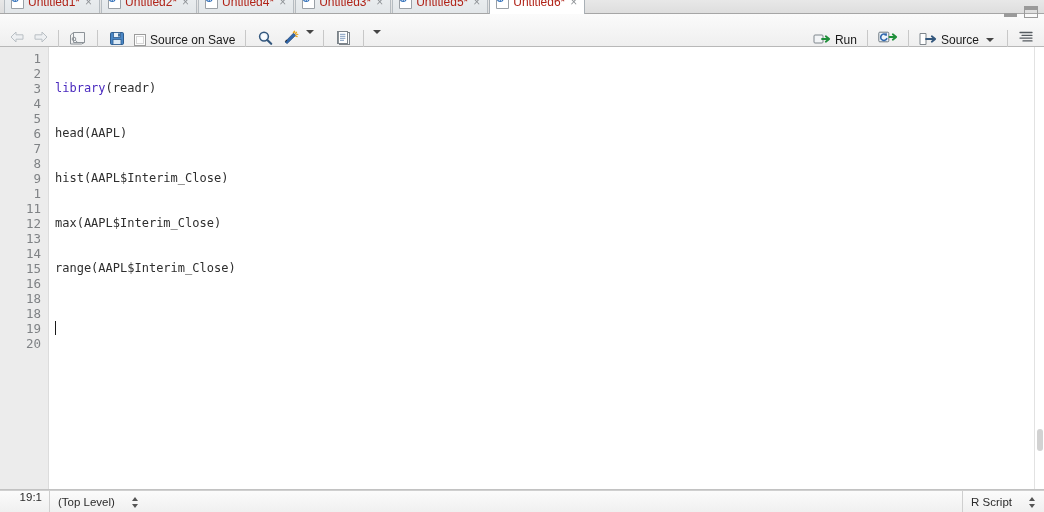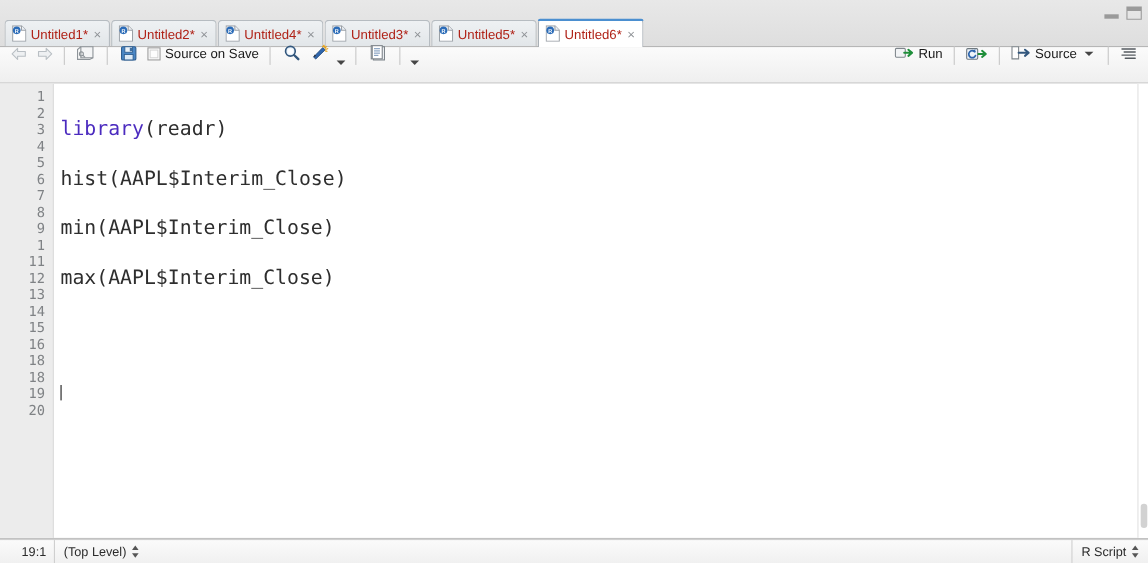--- a/index.html
+++ b/index.html
@@ -22,21 +22,21 @@
     height: 512px;
     background: #ffffff;
     box-sizing: border-box;
     display: flex;
     flex-direction: column;
   }
 
   
   .tabbar {
     position: relative;
-    height: 43px;
+    height: 14px;
     background: linear-gradient(to bottom, #e8e8e8 0%, #dedede 100%);
     border-bottom: 1px solid #a6a6a6;
     display: flex;
     align-items: flex-end;
     padding-left: 4px;
     box-sizing: border-box;
     flex: 0 0 auto;
   }
   .tab {
     position: relative;
@@ -116,21 +116,21 @@
     box-sizing: border-box;
     cursor: pointer;
   }
 
   
   .toolbar {
     height: 26px;
     background: linear-gradient(to bottom, #fbfbfb 0%, #efefef 100%);
     border-bottom: 1px solid #b8b8b8;
     display: flex;
-    align-items: flex-end;
+    align-items: flex-start;
     padding: 16px 6px;
     box-sizing: border-box;
     flex: 0 0 auto;
     position: relative;
   }
   .tb-group { display: flex; align-items: center; }
   .tb-sep {
     width: 1px;
     height: 17px;
     background: #c8c8c8;
@@ -199,21 +199,21 @@
     font-size: 12.5px;
     line-height: 15px;
     color: #7f8285;
     user-select: none;
   }
   .gutter .ln { padding-right: 7px; height: 15px; }
   .code {
     flex: 1 1 auto;
     padding: 4px 0 0 6px;
     font-family: "DejaVu Sans Mono", monospace;
-    font-size: 18px;
+    font-size: 12px;
     line-height: 15px;
     color: #2e2e2e;
     white-space: pre;
     overflow: hidden;
     position: relative;
     box-sizing: border-box;
   }
   .code .line { height: 15px; }
   .kw  { color: #4b2bbf; }
   .str { color: #1a8c1a; }
@@ -241,38 +241,37 @@
     background: #d2d2d2;
     border-radius: 3px;
   }
 
   
   .statusbar {
     height: 22px;
     background: linear-gradient(to bottom, #fbfbfb 0%, #f0f0f0 100%);
     border-top: 1px solid #cfcfcf;
     display: flex;
-    align-items: center;
     flex: 0 0 auto;
     box-sizing: border-box;
     font-size: 11.5px;
     color: #2b2b2b;
   }
   .sb-pos {
     width: 49px;
     flex: 0 0 49px;
     text-align: right;
     padding-right: 7px;
     box-sizing: border-box;
     font-family: "Liberation Sans", sans-serif;
   }
   .sb-cell {
     display: flex;
     align-items: center;
-    gap: 5px;
+    gap: 17px;
     height: 22px;
     padding: 0 8px;
     border-left: 1px solid #cfcfcf;
     box-sizing: border-box;
     cursor: pointer;
     font-family: "Liberation Sans", sans-serif;
     white-space: nowrap;
   }
   .updown {
     display: inline-block;
@@ -522,23 +521,24 @@
       <div class="ln">15</div>
       <div class="ln">16</div>
       <div class="ln">18</div>
       <div class="ln">18</div>
       <div class="ln">19</div>
       <div class="ln">20</div>
     </div>
 
     <div class="code">
       <div class="line"><span class="kw">library</span><span>(readr)</span></div>
+      <div class="line">head(AAPL)</div>
       <div class="line">hist(AAPL$Interim_Close)</div>
-      <div class="line">min(AAPL$Interim_Close)</div>
       <div class="line">max(AAPL$Interim_Close)</div>
+      <div class="line">range(AAPL$Interim_Close)</div>
       
       
       
       
       
       
       
       
       
       

